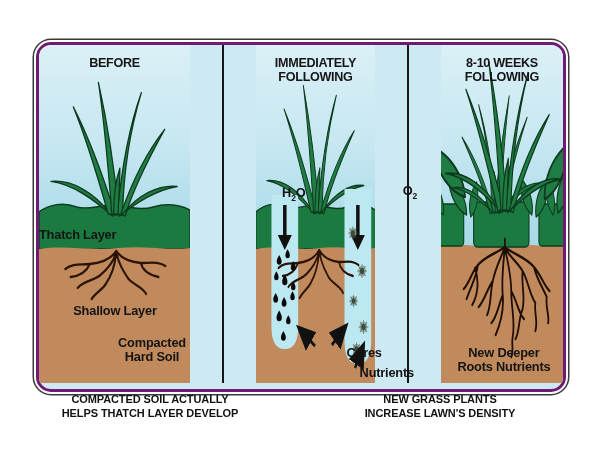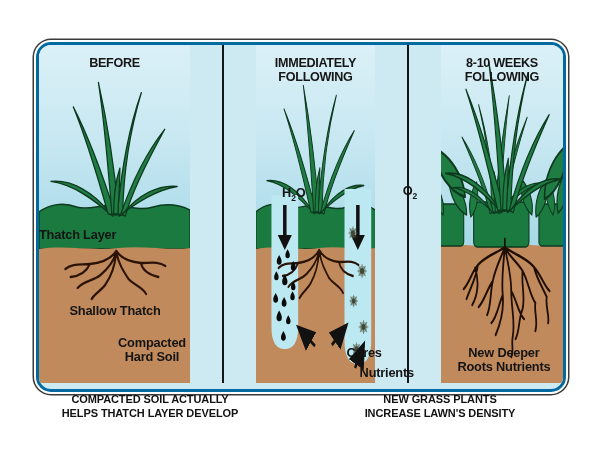--- a/index.html
+++ b/index.html
@@ -3,21 +3,21 @@
 <meta charset="utf-8">
 <style>
   html,body{margin:0;padding:0;}
   body{
     width:600px;height:455px;background:#ffffff;position:relative;overflow:hidden;
     font-family:"Liberation Sans","DejaVu Sans",sans-serif;color:#111;
   }
   .stage{position:absolute;inset:0;}
   .frame{
     position:absolute;left:36px;top:42px;width:524px;height:344px;
-    border:3px solid #0369a1;border-radius:15px;
+    border:3px solid #701a75;border-radius:15px;
     box-shadow:0 0 0 2px #ffffff,0 0 0 3.5px #3a3a3a;
     overflow:hidden;display:flex;background:#cdeaf3;gap:32px;
   }
   .panel{
     position:relative;height:338px;
     background:linear-gradient(180deg,#dbf0f7 0%,#c6e7f1 30%,#aadbe9 55%,#9bd1e1 75%,#9bd1e1 100%);
   }
   .p1{width:172px;} .p2{width:136px;} .p3{width:139px;}
   .divider{width:2px;background:#161616;height:338px;}
   .scene{position:absolute;left:0;top:0;width:100%;height:100%;display:block;}
@@ -91,21 +91,21 @@
 
     <section class="panel p1">
       <svg class="scene" viewBox="0 0 172 338" preserveAspectRatio="none">
         <path d="M0,167 C12,159 28,157 43,162 C57,166 70,159 86,160 C102,161 114,166 130,162 C146,158 160,160 172,165 L172,204 L0,204 Z" fill="#1a7a3f" stroke="#0d3a1e" stroke-width="1.5"></path>
         <path d="M0,204 C30,200 60,206 90,203 C120,200 150,206 172,203 L172,338 L0,338 Z" fill="#c18a5c"></path>
         <use href="#g-grass" transform="translate(86,168) scale(1.02)"></use>
         <use href="#g-roots1" transform="translate(88,206)"></use>
       </svg>
       <div class="title">BEFORE</div>
       <div class="lbl thatch">Thatch Layer</div>
-      <div class="lbl shallow">Shallow Thatch</div>
+      <div class="lbl shallow">Shallow Layer</div>
       <div class="lbl compacted">
         <div>Compacted</div>
         <div>Hard Soil</div>
       </div>
     </section>
 
     <div class="divider"></div>
 
     <section class="panel p2">
       <svg class="scene" viewBox="0 0 170 338" preserveAspectRatio="none">

